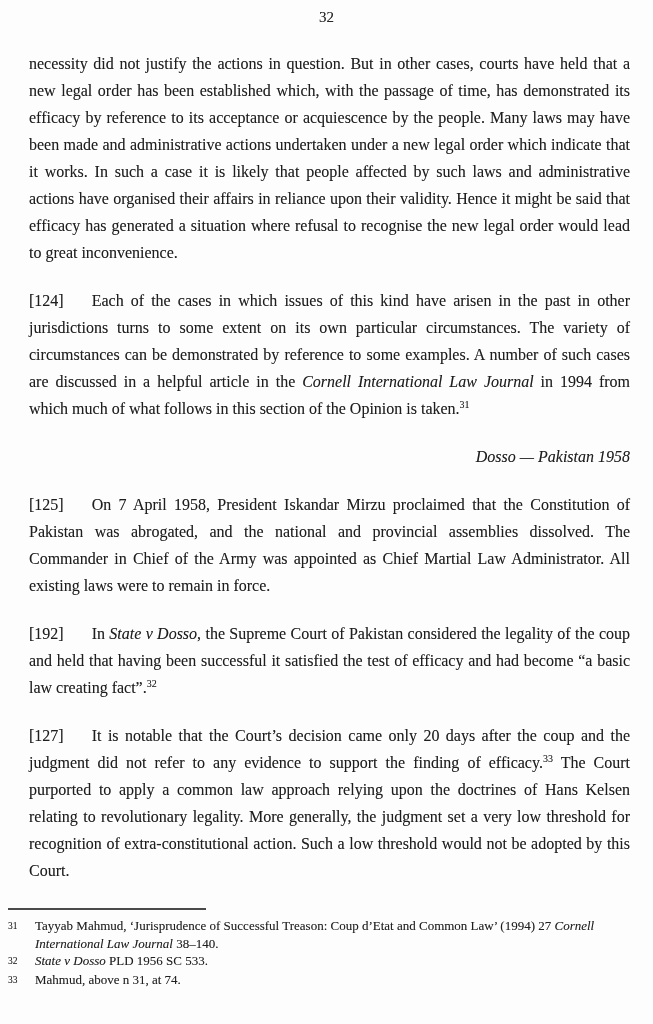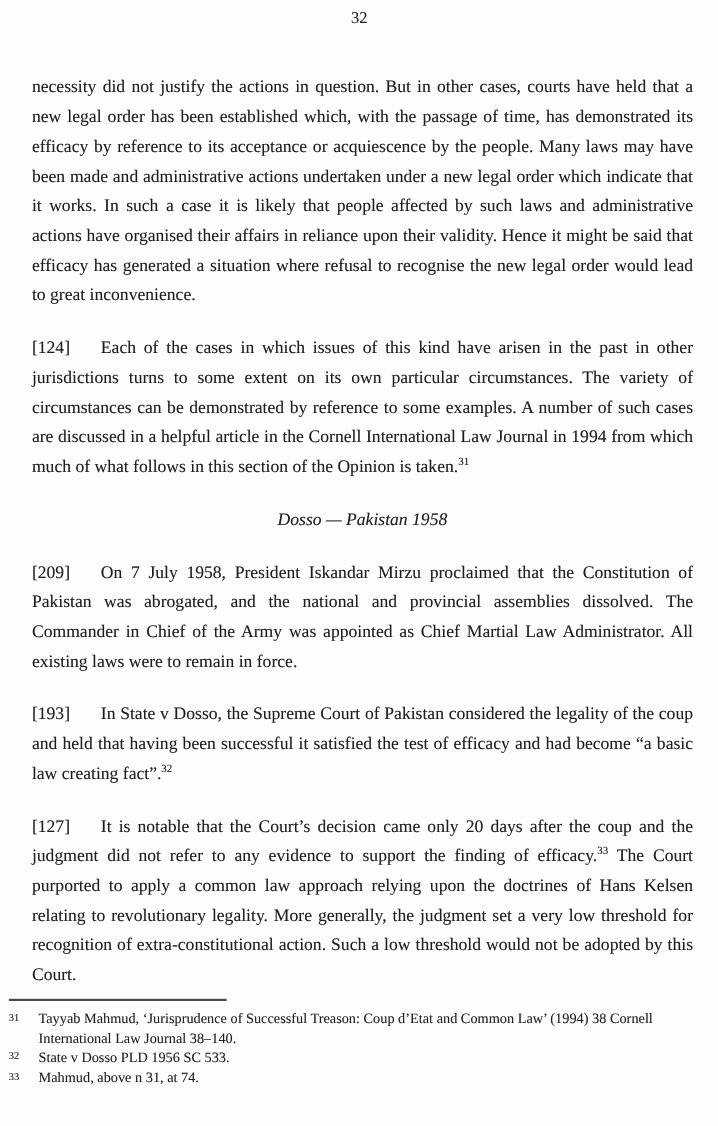--- a/index.html
+++ b/index.html
@@ -22,35 +22,35 @@
     top: 9px;
     left: 0;
     width: 100%;
     text-align: center;
     font-size: 15px;
     color: #262626;
     text-shadow: 0 0 0.6px rgba(40,40,40,0.4);
   }
   .content {
     position: absolute;
-    top: 66px;
+    top: 50px;
     left: 29px;
     width: 601px;
     font-size: 16px;
     line-height: 27px;
     text-align: justify;
     text-shadow: 0 0 0.6px rgba(40,40,40,0.4);
   }
   .para {
     margin: 0 0 21px 0;
   }
   .section-heading {
     margin: 0 0 21px 0;
     font-style: italic;
-    text-align: center;
+    text-align: right;
   }
   .pnum {
     margin-right: 28px;
   }
   .content sup, .footnotes sup {
     font-size: 10px;
     line-height: 0;
     vertical-align: super;
   }
   .footnotes {
@@ -75,43 +75,43 @@
   }
   .fn-num {
     flex: none;
     width: 27px;
     font-size: 9.5px;
     padding-top: 1px;
   }
   .fn-text {
     flex: 1;
   }
-  .italic { }
+  .italic { font-style: italic; }
 </style>
 </head>
 <body>
 
 <div class="page">
 
   <div class="page-number">32</div>
 
   <div class="content">
     <p class="para"><span>necessity did not justify the actions in question.  But in other cases, courts have held that a new legal order has been established which, with the passage of time, has demonstrated its efficacy by reference to its acceptance or acquiescence by the people.  Many laws may have been made and administrative actions undertaken under a new legal order which indicate that it works.  In such a case it is likely that people affected by such laws and administrative actions have organised their affairs in reliance upon their validity.  Hence it might be said that efficacy has generated a situation where refusal to recognise the new legal order would lead to great inconvenience.</span></p>
     <p class="para"><span class="pnum">[124]</span><span>Each of the cases in which issues of this kind have arisen in the past in other jurisdictions turns to some extent on its own particular circumstances.  The variety of circumstances can be demonstrated by reference to some examples.  A number of such cases are discussed in a helpful article in the </span><span class="italic">Cornell International Law Journal</span><span> in 1994 from which much of what follows in this section of the Opinion is taken.</span><sup>31</sup></p>
     <p class="section-heading"><span class="italic">Dosso — Pakistan 1958</span></p>
-    <p class="para"><span class="pnum">[209]</span><span>On 7 July 1958, President Iskandar Mirzu proclaimed that the Constitution of Pakistan was abrogated, and the national and provincial assemblies dissolved.  The Commander in Chief of the Army was appointed as Chief Martial Law Administrator.  All existing laws were to remain in force.</span></p>
-    <p class="para"><span class="pnum">[193]</span><span>In </span><span class="italic">State v Dosso</span><span>, the Supreme Court of Pakistan considered the legality of the coup and held that having been successful it satisfied the test of efficacy and had become “a basic law creating fact”.</span><sup>32</sup></p>
+    <p class="para"><span class="pnum">[125]</span><span>On 7 April 1958, President Iskandar Mirzu proclaimed that the Constitution of Pakistan was abrogated, and the national and provincial assemblies dissolved.  The Commander in Chief of the Army was appointed as Chief Martial Law Administrator.  All existing laws were to remain in force.</span></p>
+    <p class="para"><span class="pnum">[192]</span><span>In </span><span class="italic">State v Dosso</span><span>, the Supreme Court of Pakistan considered the legality of the coup and held that having been successful it satisfied the test of efficacy and had become “a basic law creating fact”.</span><sup>32</sup></p>
     <p class="para"><span class="pnum">[127]</span><span>It is notable that the Court’s decision came only 20 days after the coup and the judgment did not refer to any evidence to support the finding of efficacy.</span><sup>33</sup><span>  The Court purported to apply a common law approach relying upon the doctrines of Hans Kelsen relating to revolutionary legality.  More generally, the judgment set a very low threshold for recognition of extra-constitutional action.  Such a low threshold would not be adopted by this Court.</span></p>
   </div>
 
   <div class="footnotes">
     <hr class="fn-rule">
     <div class="fn">
       <span class="fn-num">31</span>
-      <span class="fn-text"><span>Tayyab Mahmud, ‘Jurisprudence of Successful Treason: Coup d’Etat and Common Law’ (1994) 38 </span><span class="italic">Cornell International Law Journal</span><span> 38–140.</span></span>
+      <span class="fn-text"><span>Tayyab Mahmud, ‘Jurisprudence of Successful Treason: Coup d’Etat and Common Law’ (1994) 27 </span><span class="italic">Cornell International Law Journal</span><span> 38–140.</span></span>
     </div>
     <div class="fn">
       <span class="fn-num">32</span>
       <span class="fn-text"><span class="italic">State v Dosso</span><span> PLD 1956 SC 533.</span></span>
     </div>
     <div class="fn">
       <span class="fn-num">33</span>
       <span class="fn-text"><span>Mahmud, above n 31, at 74.</span></span>
     </div>
   </div>

